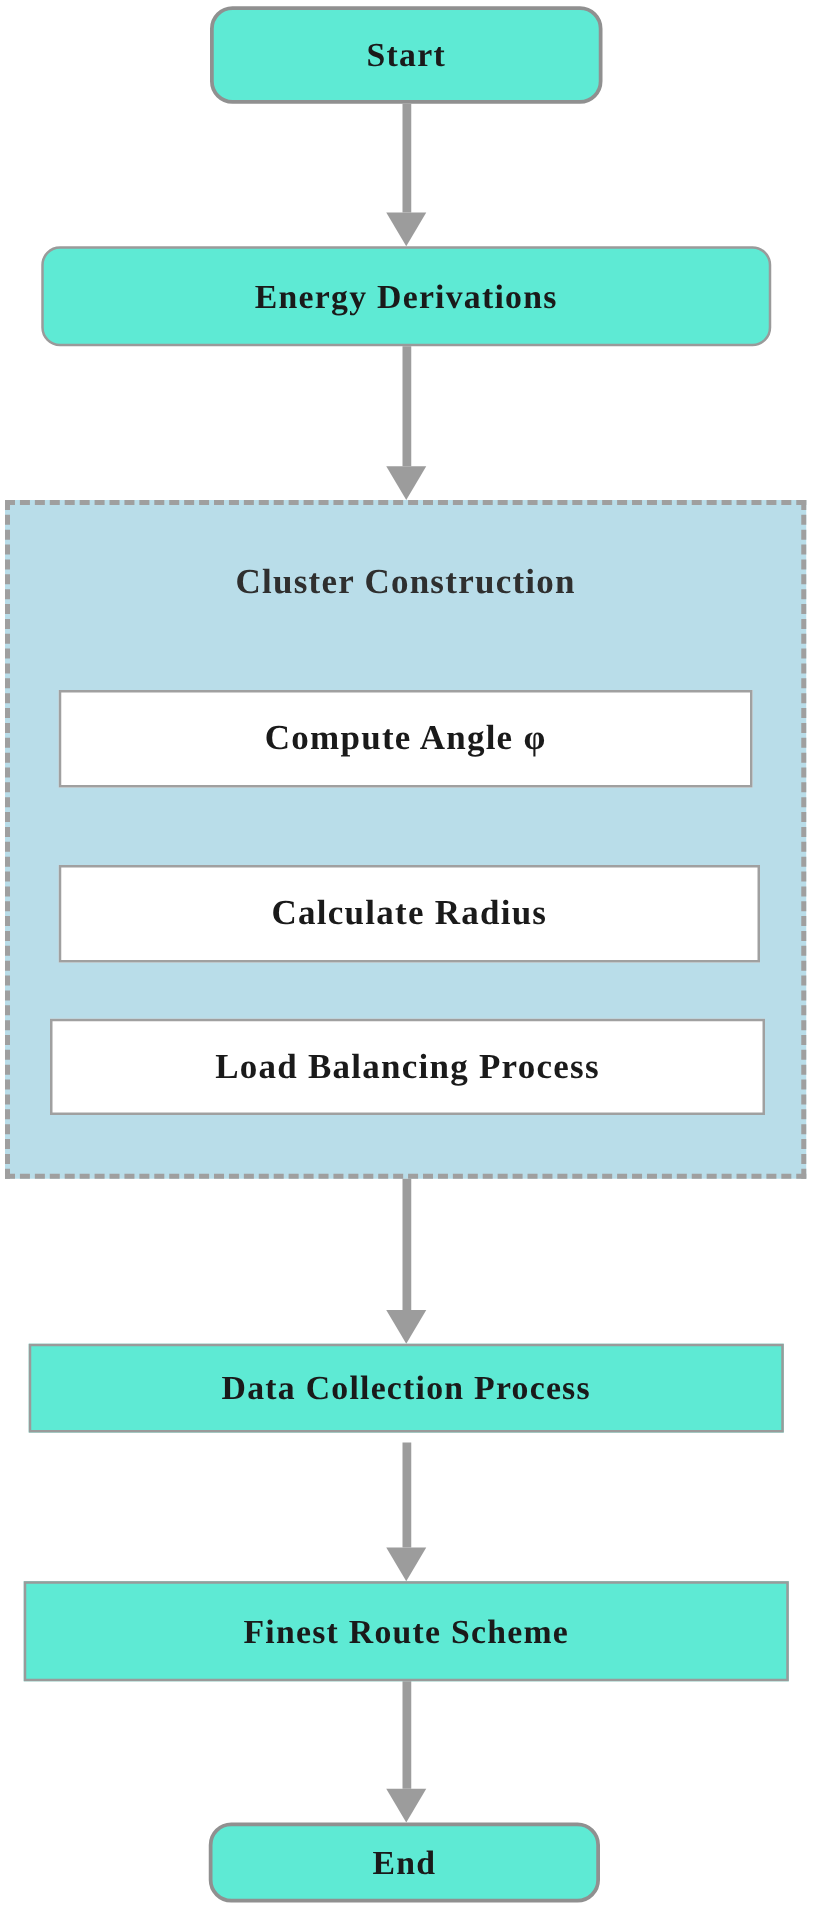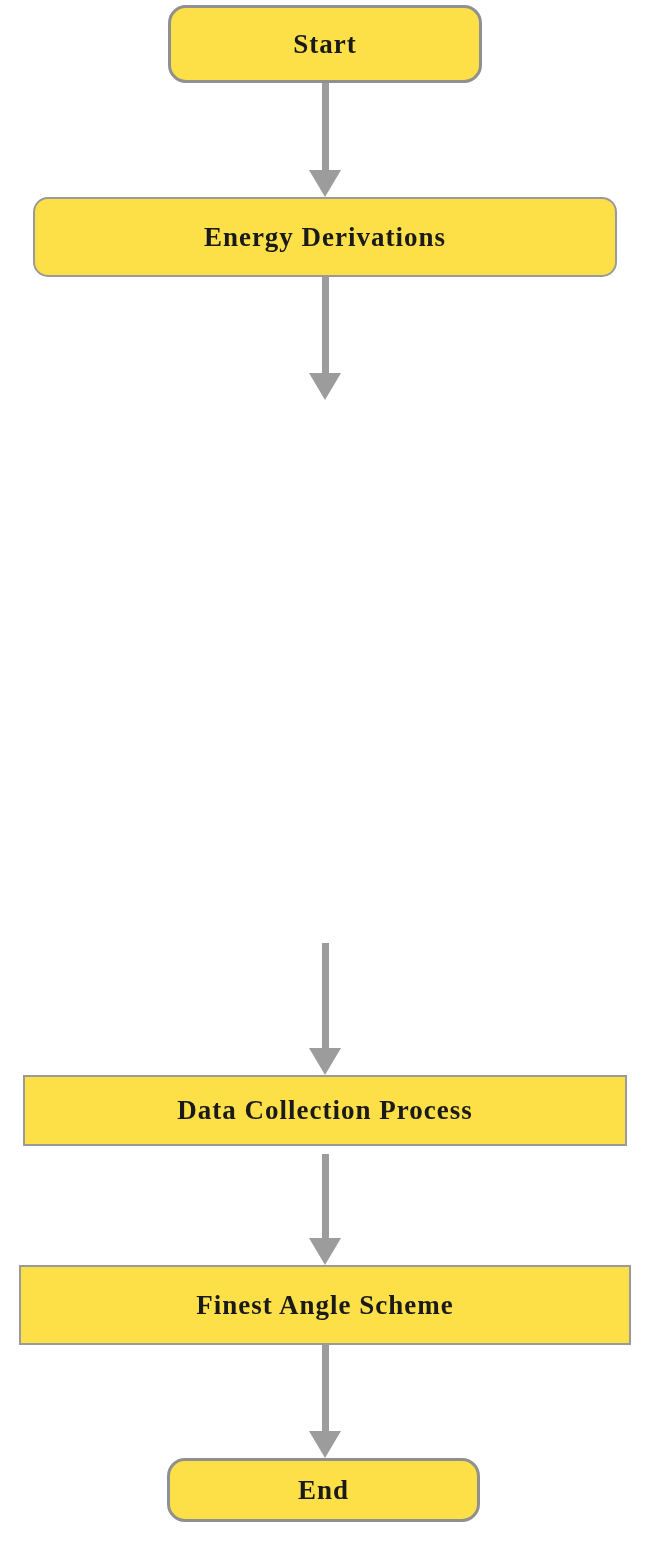--- a/index.html
+++ b/index.html
@@ -9,21 +9,21 @@
   .canvas {
     position: relative;
     width: 650px;
     height: 1544px;
     background: #ffffff;
     overflow: hidden;
   }
 
   .node {
     position: absolute;
-    background: #fde047;
+    background: #5eead4;
     border: 2px solid #9a9a9a;
     display: flex;
     align-items: center;
     justify-content: center;
     font-weight: bold;
     font-size: 27px;
     letter-spacing: 1px;
     color: #1a1a1a;
     text-align: center;
   }
@@ -122,37 +122,52 @@
 
   <div class="node energy-node">
     <span>Energy Derivations</span>
   </div>
 
   <div class="arrow a2">
     <div class="arrow-shaft"></div>
     <div class="arrow-head"></div>
   </div>
 
+  <div class="container-box">
+    <div class="container-title">Cluster Construction</div>
+
+    <div class="sub-node sub1">
+      <span>Compute Angle φ</span>
+    </div>
+
+    <div class="sub-node sub2">
+      <span>Calculate Radius</span>
+    </div>
+
+    <div class="sub-node sub3">
+      <span>Load Balancing Process</span>
+    </div>
+  </div>
 
   <div class="arrow a3">
     <div class="arrow-shaft"></div>
     <div class="arrow-head"></div>
   </div>
 
   <div class="node data-node">
     <span>Data Collection Process</span>
   </div>
 
   <div class="arrow a4">
     <div class="arrow-shaft"></div>
     <div class="arrow-head"></div>
   </div>
 
   <div class="node route-node">
-    <span>Finest Angle Scheme</span>
+    <span>Finest Route Scheme</span>
   </div>
 
   <div class="arrow a5">
     <div class="arrow-shaft"></div>
     <div class="arrow-head"></div>
   </div>
 
   <div class="node terminator end-node">
     <span>End</span>
   </div>

